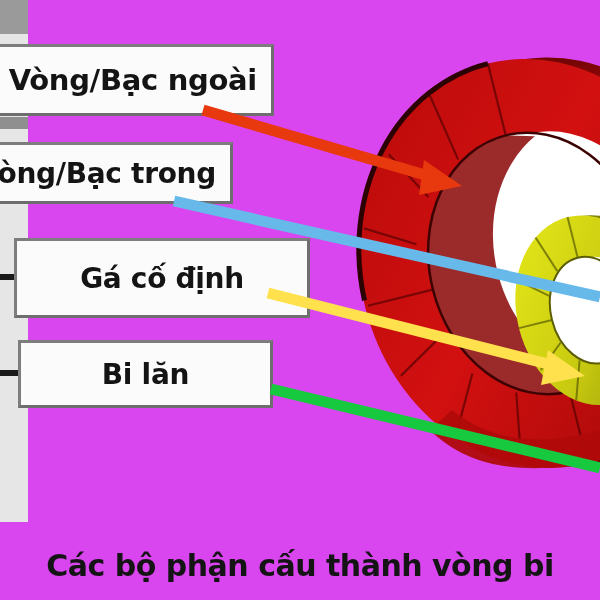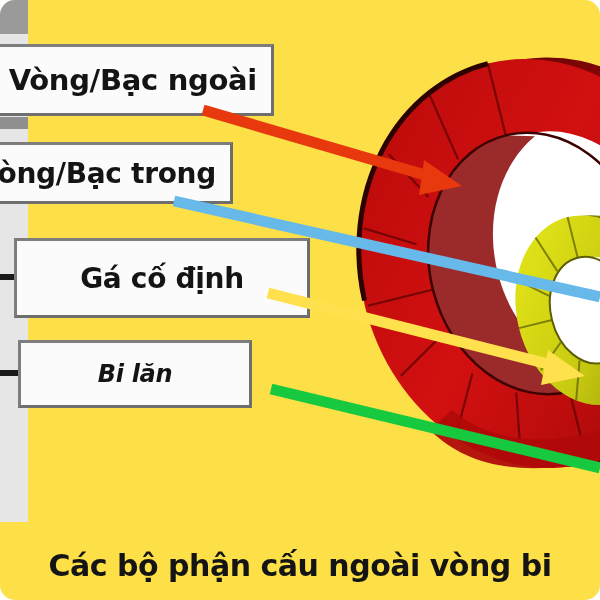--- a/index.html
+++ b/index.html
@@ -10,23 +10,22 @@
     width: 600px;
     height: 600px;
     background: #ffffff;
     font-family: "DejaVu Sans", sans-serif;
     overflow: hidden;
   }
   #stage {
     position: relative;
     width: 600px;
     height: 600px;
-    background: #fde047;
+    background: #d946ef;
     overflow: hidden;
-    border-radius: 15px;
   }
 
   
   .spine {
     position: absolute;
     left: 0;
     top: 0;
     width: 28px;
     height: 522px;
     background: #e6e6e6;
@@ -67,21 +66,21 @@
     align-items: center;
     justify-content: center;
     color: #141414;
     font-weight: bold;
     letter-spacing: -0.3px;
     white-space: nowrap;
   }
   .lbl-1 { left: -60px;  top: 44px;  width: 334px; height: 72px;  font-size: 29px; justify-content: flex-end; padding-right: 14px; }
   .lbl-2 { left: -70px;  top: 142px; width: 303px; height: 62px;  font-size: 28px; justify-content: flex-end; padding-right: 14px; }
   .lbl-3 { left: 14px;   top: 238px; width: 296px; height: 80px;  font-size: 28px; }
-  .lbl-4 { left: 18px;   top: 340px; width: 234px; height: 68px;  font-size: 24px; font-style: italic; }
+  .lbl-4 { left: 18px;   top: 340px; width: 255px; height: 68px;  font-size: 28px; }
 
   
   #pointers {
     position: absolute;
     left: 0; top: 0;
     width: 600px; height: 600px;
     pointer-events: none;
   }
 
   
@@ -219,15 +218,15 @@
     <g>
       <line x1="268" y1="293" x2="556" y2="366" stroke="#ffe14d" stroke-width="11" stroke-linecap="butt"></line>
       <polygon points="548,350 585,376 541,385" fill="#ffe14d"></polygon>
     </g>
 
     <g>
       <line x1="271" y1="389" x2="600" y2="468" stroke="#17c93f" stroke-width="11" stroke-linecap="butt"></line>
     </g>
   </svg>
 
-  <div class="caption">Các bộ phận cấu ngoài vòng bi</div>
+  <div class="caption">Các bộ phận cấu thành vòng bi</div>
 
 </div>
 
 </body></html>

